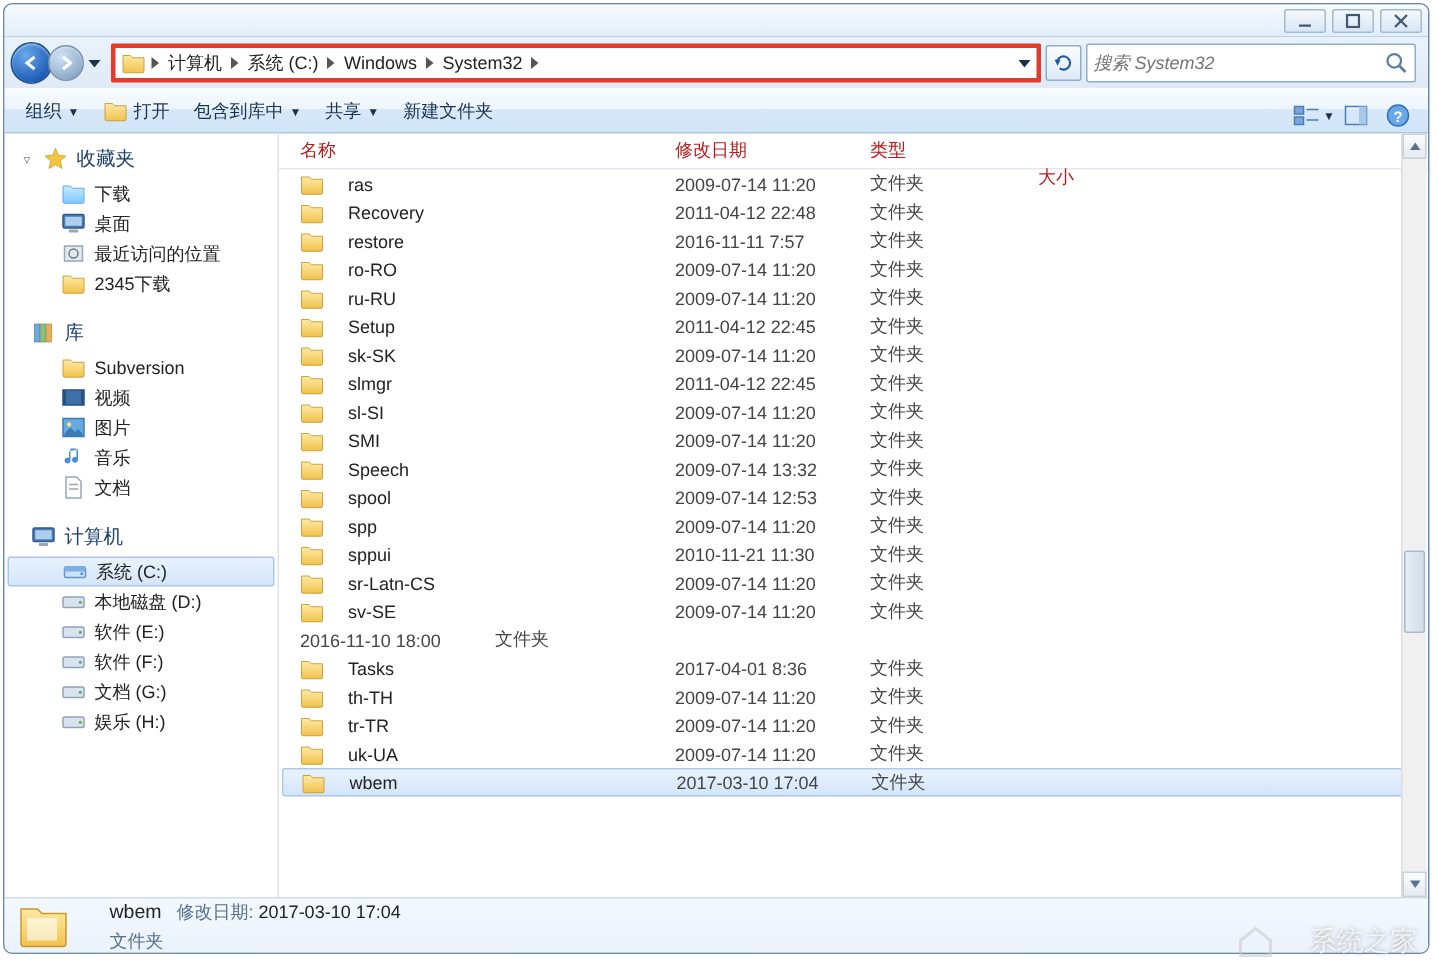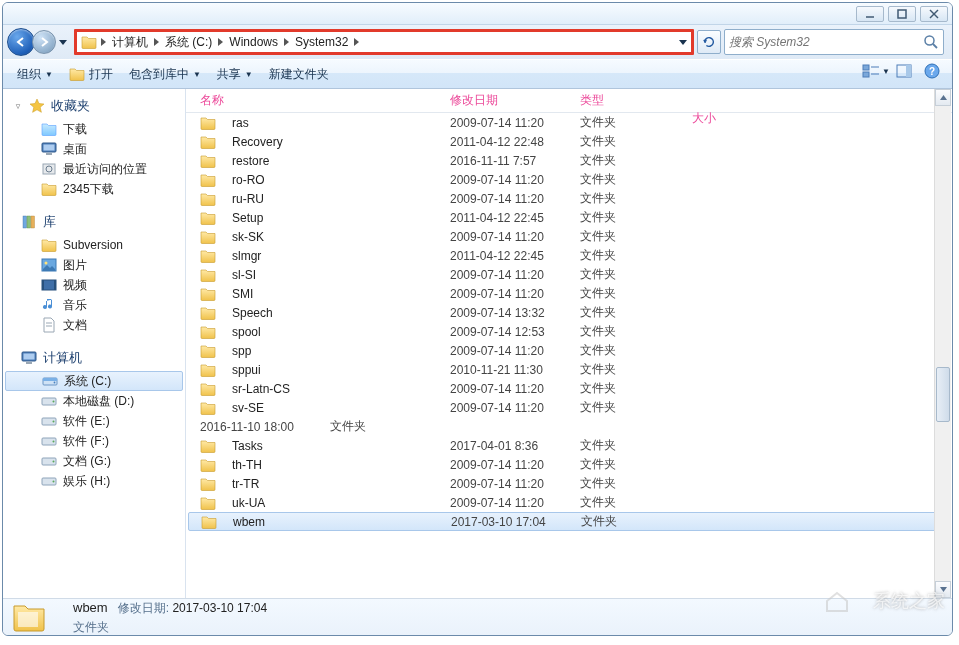--- a/index.html
+++ b/index.html
@@ -18,36 +18,36 @@
 .address-inner { flex:1; display:flex; align-items:center; height:100%; padding:0 2px; }
 .crumb-icon { width:16px; height:16px; margin:0 2px; }
 .crumb { font-size:12px; color:#222; padding:0 4px; height:100%; display:flex; align-items:center; }
 .crumb-sep { display:flex; align-items:center; padding:0 2px; color:#555; }
 .address-arrow { width:18px; height:100%; display:flex; align-items:center; justify-content:center; border-left:1px solid transparent; }
 .refresh-btn { width:24px; height:24px; margin:0 3px; border:1px solid #8faecb; border-radius:2px; display:flex; align-items:center; justify-content:center; background:linear-gradient(#fafdff,#dfeaf6); }
 .refresh-btn svg { width:14px; height:14px; stroke:#2259a0; fill:#2259a0; }
 .searchbox { width:220px; height:26px; border:1px solid #8faecb; border-radius:2px; background:#fff; display:flex; align-items:center; padding:0 4px; margin-right:4px; }
 .searchbox input { border:none; outline:none; font-size:12px; color:#ec4899; font-style:italic; flex:1; }
 .searchbox .mag { width:16px; height:16px; }
-.toolbar { height:30px; background:linear-gradient(#f6fbff 0%,#edf5fd 45%,#d6e8f9 46%,#d2e5f8 100%); border-top:1px solid #fff; border-bottom:1px solid #b0c5dc; display:flex; align-items:flex-start; padding:0 6px; font-size:12px; color:#19334f; }
+.toolbar { height:30px; background:linear-gradient(#f6fbff 0%,#edf5fd 45%,#d6e8f9 46%,#d2e5f8 100%); border-top:1px solid #fff; border-bottom:1px solid #b0c5dc; display:flex; align-items:flex-end; padding:0 6px; font-size:12px; color:#19334f; }
 .tb-item { padding:0 8px; height:100%; display:flex; align-items:center; gap:4px; }
 .tb-chev { font-size:8px; color:#19334f; }
 .tb-spacer { flex:1; }
 .tb-iconbtn { width:28px; height:22px; display:flex; align-items:center; justify-content:center; }
 .body { flex:1; display:flex; overflow:hidden; }
 .sidebar { width:183px; background:#fff; border-right:1px solid #d9e3ef; overflow-y:auto; padding:4px 0; }
 .side-group-h { display:flex; align-items:center; padding:4px 6px 4px 18px; font-size:13px; color:#1c3f6e; gap:6px; }
 .side-group-h.shift { padding-left:10px; }
 .tree-exp { width:10px; height:10px; display:flex; align-items:center; justify-content:center; font-size:9px; color:#7a7a7a; }
 .side-item { display:flex; align-items:center; padding:2px 6px 2px 38px; font-size:12px; color:#222; gap:6px; height:20px; }
 .side-item.selected { background:linear-gradient(#e8f2fd,#d3e6fa); border:1px solid #a8c7ea; border-radius:2px; margin:0 2px; padding-left:36px; }
 .side-sep { height:10px; }
 .ficon { width:16px; height:16px; flex-shrink:0; }
 .main { flex:1; display:flex; flex-direction:column; overflow:hidden; }
-.cols { height:24px; display:flex; align-items:center; border-bottom:1px solid #e2e8ef; font-size:12px; color:#ec4899; padding-left:8px; }
+.cols { height:24px; display:flex; align-items:center; border-bottom:1px solid #e2e8ef; font-size:12px; color:#b91c1c; padding-left:8px; }
 .col { padding:0 6px; }
 .col.name { width:250px; }
 .col.date { width:130px; }
 .col.type { width:112px; }
 .col.size { flex:1;margin-top:36px; }
 .rows { flex:1; overflow-y:auto; }
 .row { height:19px; display:flex; align-items:center; font-size:12px; color:#222; padding-left:8px; }
 .row.selected { background:linear-gradient(#e8f2fd,#d3e6fa); border:1px solid #a8c7ea; border-radius:2px; margin:0 2px; padding-left:6px; }
 .cell { padding:0 6px; white-space:nowrap; overflow:hidden; text-overflow:ellipsis; }
 .cell.name { width:250px; display:flex; align-items:center; gap:16px; }
@@ -55,21 +55,21 @@
 .cell.type { width:112px; color:#444; }
 .scrollbar { position:absolute; right:1px; top:0; bottom:0; width:17px; background:#f0f0f0; border-left:1px solid #dcdcdc; display:flex; flex-direction:column; }
 .sb-btn { height:17px; display:flex; align-items:center; justify-content:center; background:linear-gradient(#fbfcfe,#e4eaf1); border:1px solid #c6cfd8; margin:0; }
 .sb-track { flex:1; position:relative; }
 .sb-thumb { position:absolute; left:1px; right:1px; top:55%; height:55px; background:linear-gradient(to right,#e7eef6,#cfdcea); border:1px solid #a7b9cb; border-radius:2px; }
 .statusbar { height:37px; border-top:1px solid #d0dbe7; background:linear-gradient(#f3f9ff,#eaf2fb); display:flex; align-items:center; padding:4px 8px; gap:26px; }
 .status-icon { width:36px; height:36px; }
 .status-text { font-size:12px; color:#222; line-height:1.5; }
 .status-text .sname { font-size:13px; }
 .status-text .stype { color:#56708c; }
-.watermark { position:absolute; right:14px; bottom:30px; color:rgba(255,255,255,.7); font-size:18px; display:flex; align-items:center; gap:22px; text-shadow:0 0 3px rgba(120,120,120,.6); pointer-events:none; }
+.watermark { position:absolute; right:14px; bottom:4px; color:rgba(255,255,255,.7); font-size:18px; display:flex; align-items:center; gap:22px; text-shadow:0 0 3px rgba(120,120,120,.6); pointer-events:none; }
 .watermark svg { width:28px; height:28px; opacity:.7; }
 
 .tri { display:inline-block; width:0; height:0; border-left:4px solid transparent; border-right:4px solid transparent; border-top:5px solid #19334f; }
 .tri-r { display:inline-block; width:0; height:0; border-top:4px solid transparent; border-bottom:4px solid transparent; border-left:5px solid #555; }
 </style>
 </head>
 <body>
 
 <svg width="0" height="0" style="position:absolute">
  <defs>
@@ -280,33 +280,33 @@
           <span>库</span>
         </div>
      <div class="side-item">
           <svg class="ficon">
             <use href="#folder"></use>
           </svg>
           <span>Subversion</span>
         </div>
      <div class="side-item">
           <svg class="ficon" viewBox="0 0 16 16">
+            <rect x="1" y="3" width="14" height="10" fill="#3f6fa8" stroke="#28517d"></rect>
+            <rect x="1" y="3" width="2" height="10" fill="#28517d"></rect>
+            <rect x="13" y="3" width="2" height="10" fill="#28517d"></rect>
+          </svg>
+          <span>视频</span>
+        </div>
+     <div class="side-item">
+          <svg class="ficon" viewBox="0 0 16 16">
             <rect x="1" y="2" width="14" height="12" fill="#6aa8e0" stroke="#3d7ab5"></rect>
             <circle cx="5" cy="6" r="1.5" fill="#ffe27a"></circle>
             <path d="M2 12 l4 -4 3 3 2 -2 3 3 v2 H2Z" fill="#3d7ab5"></path>
           </svg>
           <span>图片</span>
-        </div>
-     <div class="side-item">
-          <svg class="ficon" viewBox="0 0 16 16">
-            <rect x="1" y="3" width="14" height="10" fill="#3f6fa8" stroke="#28517d"></rect>
-            <rect x="1" y="3" width="2" height="10" fill="#28517d"></rect>
-            <rect x="13" y="3" width="2" height="10" fill="#28517d"></rect>
-          </svg>
-          <span>视频</span>
         </div>
      <div class="side-item">
           <svg class="ficon" viewBox="0 0 16 16">
             <path d="M6 2 v8 a2 2 0 1 1 -1 -1.7 V4 l6 -1.5 v7 a2 2 0 1 1 -1 -1.7 V2Z" fill="#4a8fd6"></path>
           </svg>
           <span>音乐</span>
         </div>
      <div class="side-item">
           <svg class="ficon" viewBox="0 0 16 16">
             <path d="M3 1 h7 l3 3 v11 H3 Z" fill="#fff" stroke="#9aa7b4"></path>

